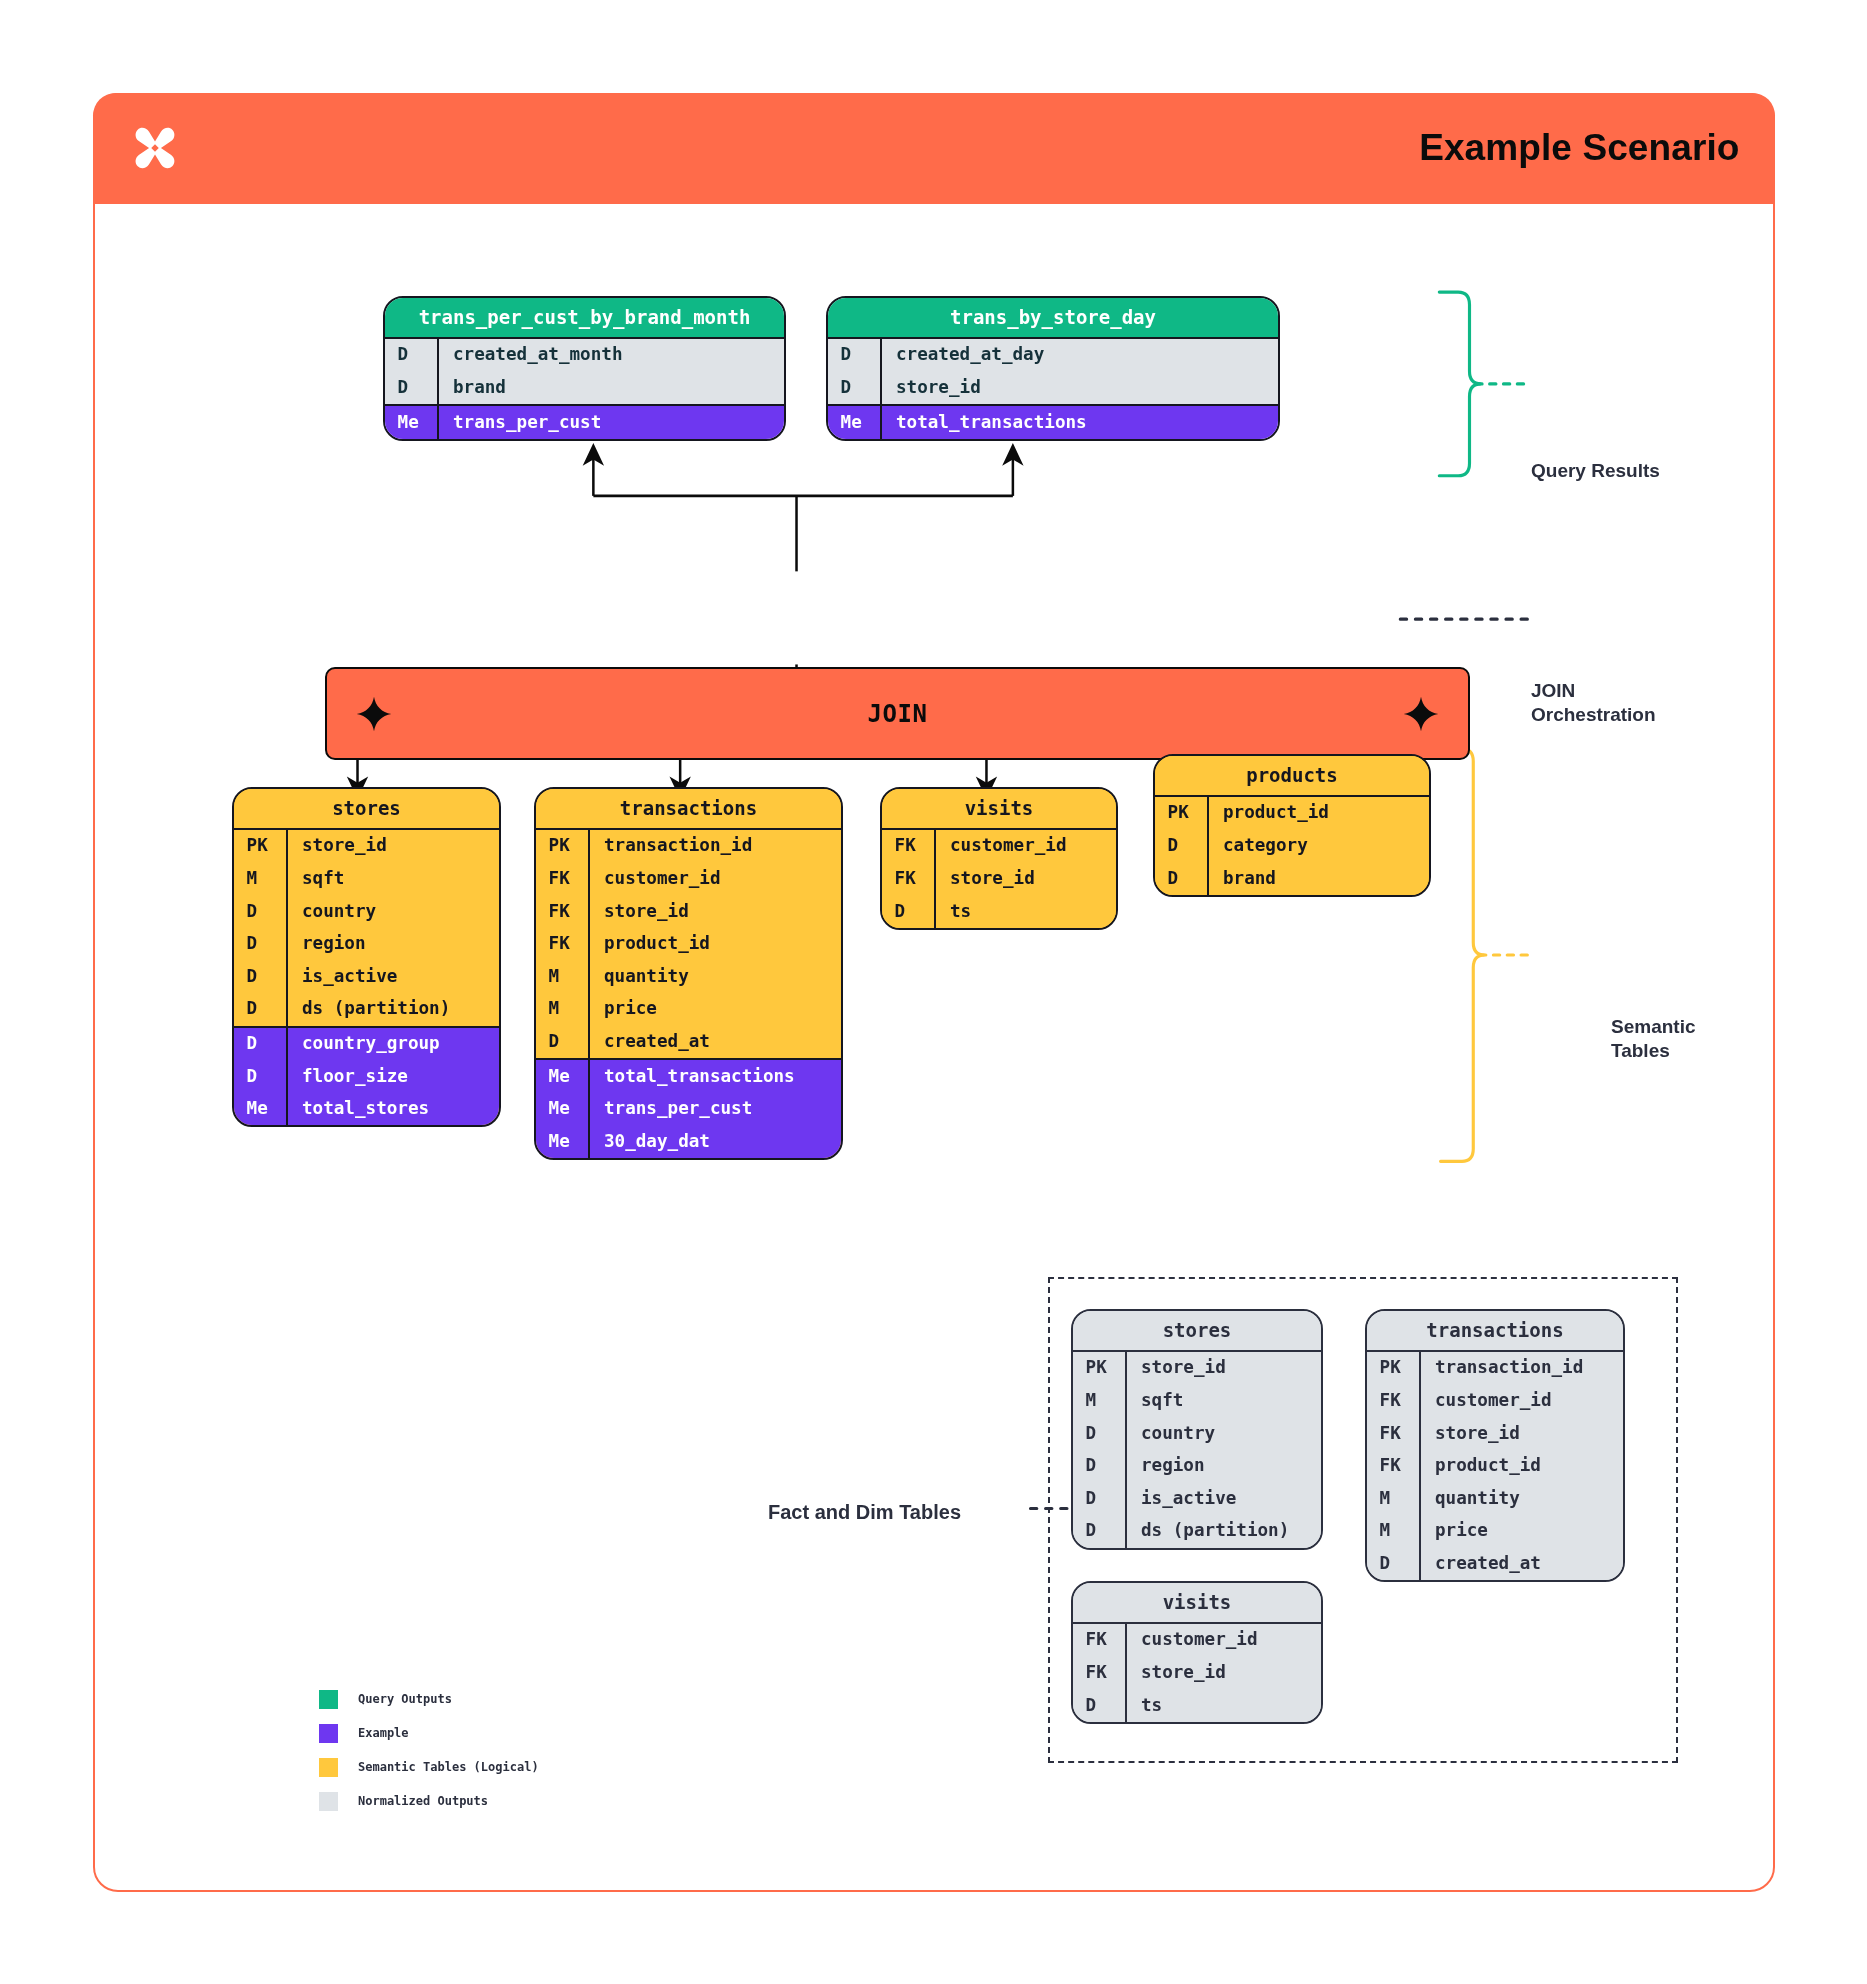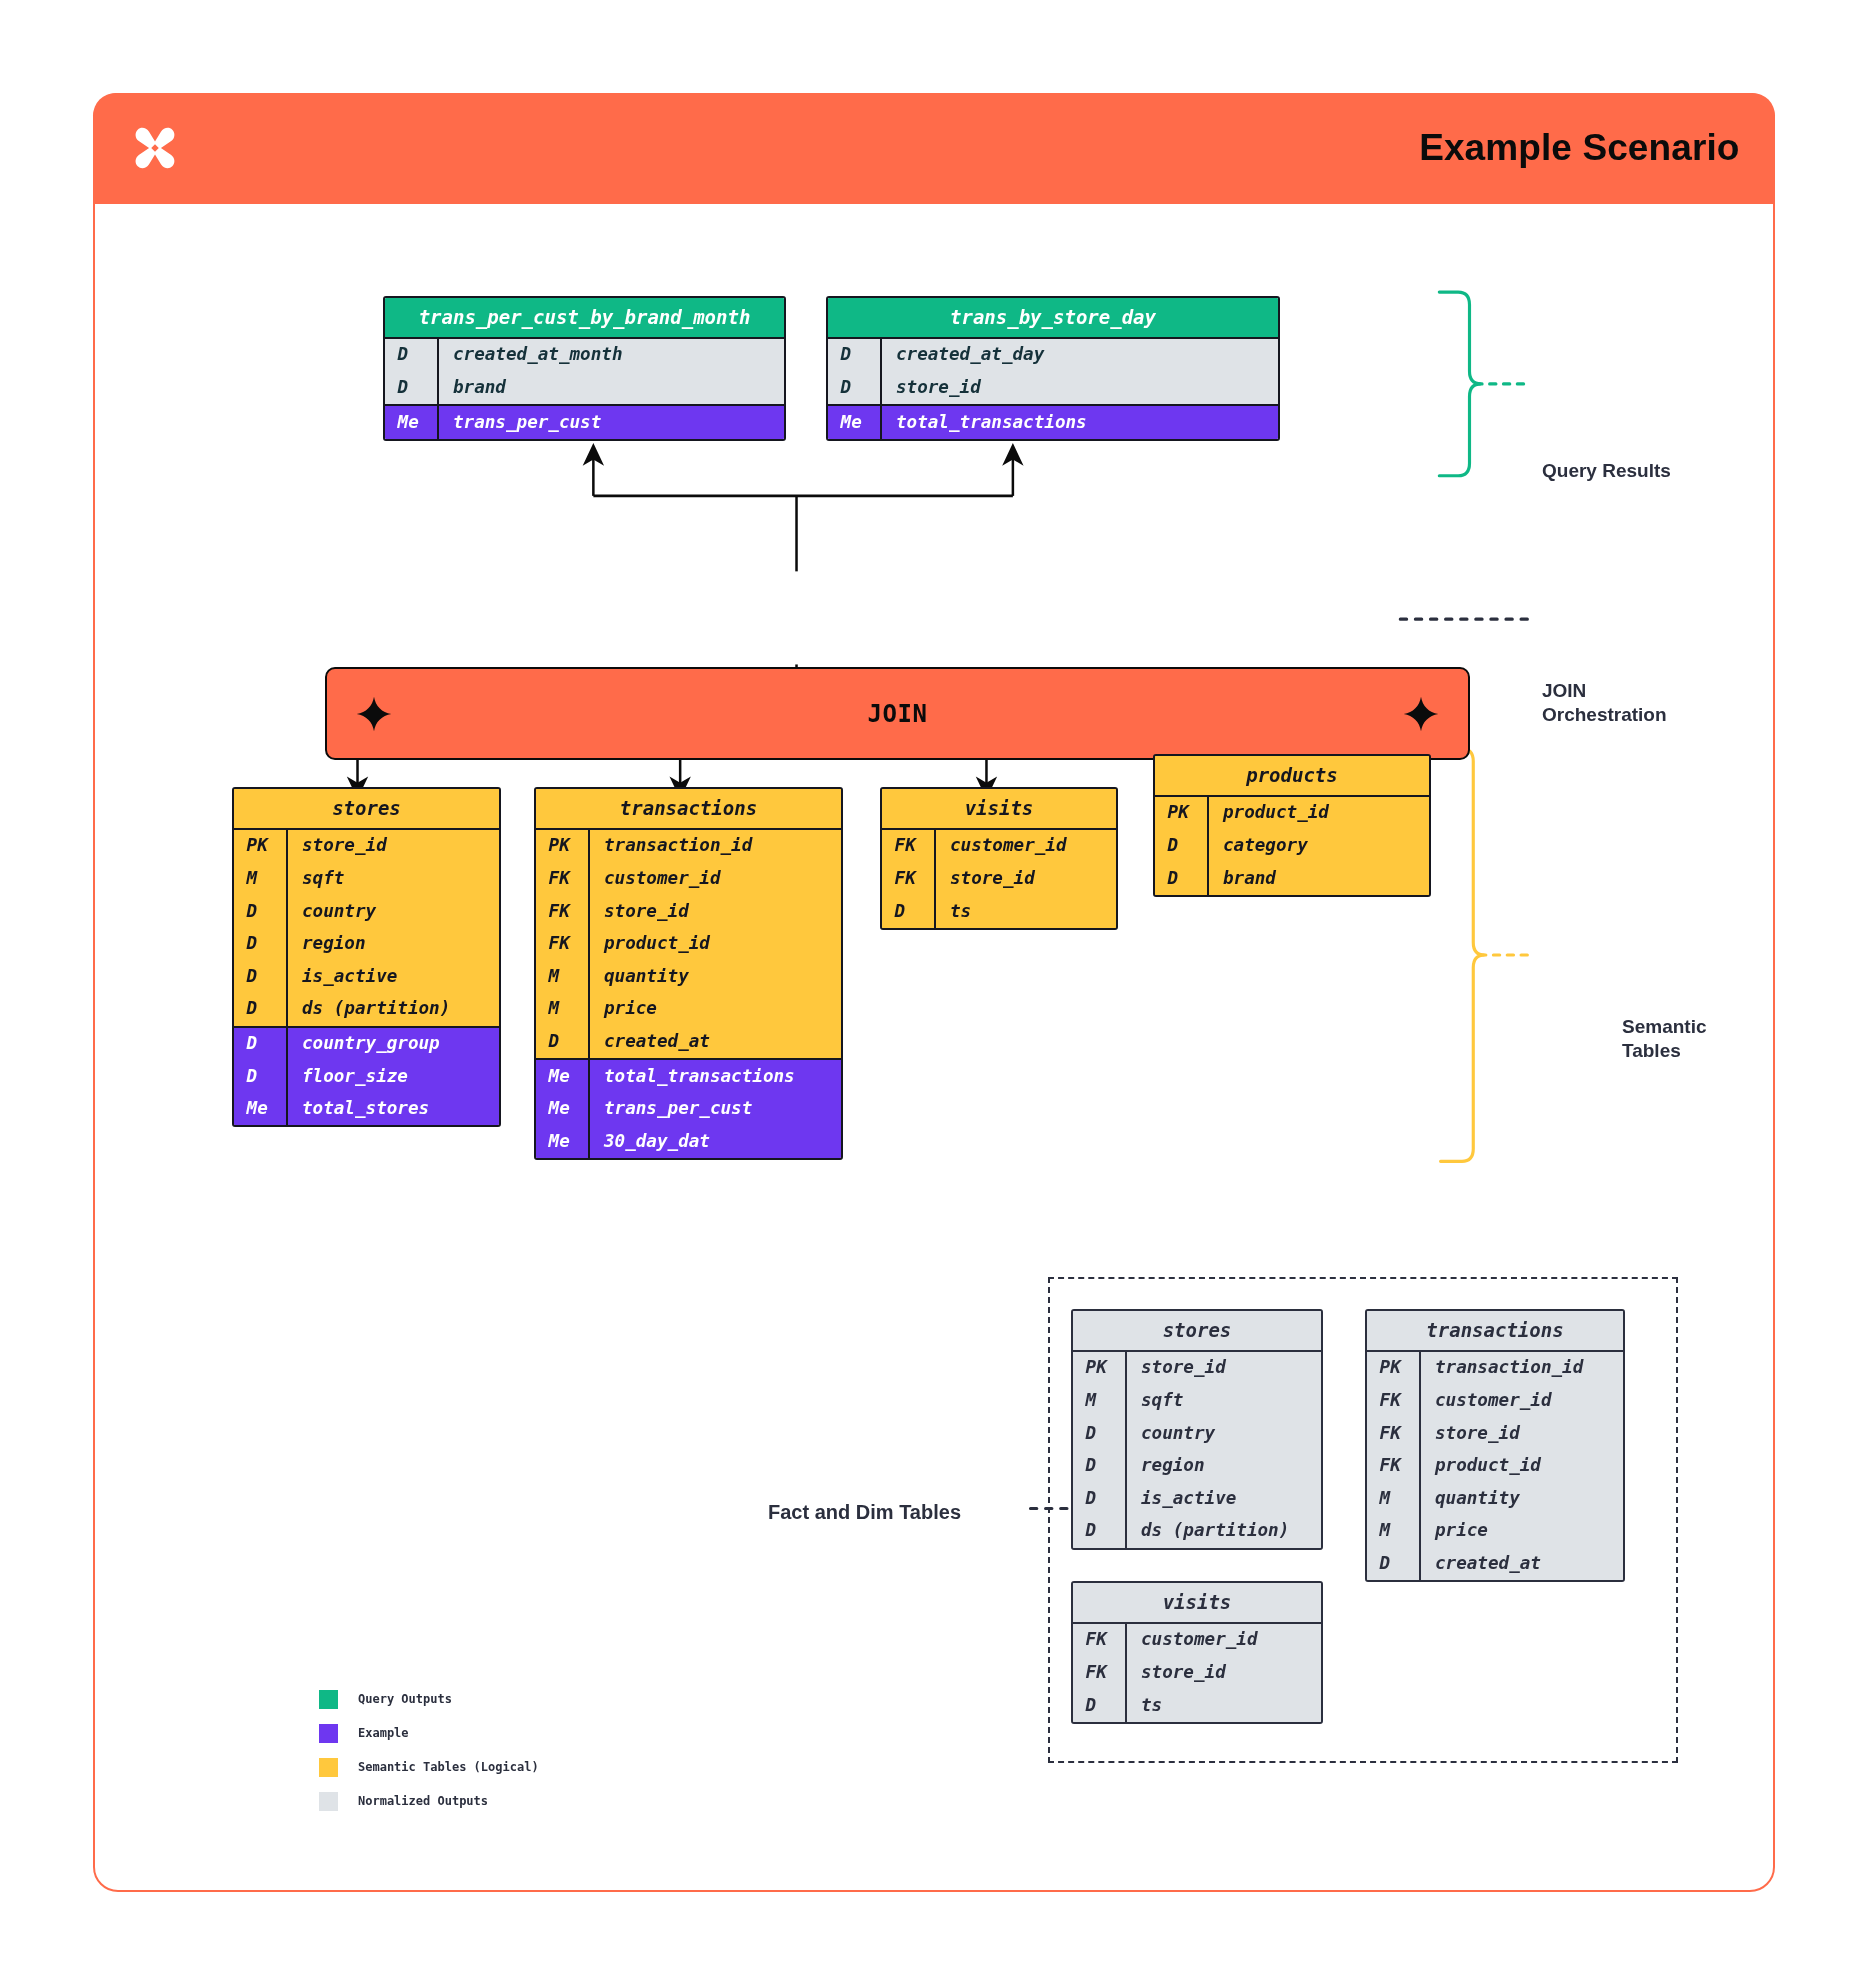--- a/index.html
+++ b/index.html
@@ -41,23 +41,22 @@
     font-weight: bold;
     font-size: 37px;
     color: #0b0b0b;
     letter-spacing: 0.1px;
   }
 
   
   .tbl {
     position: absolute;
     border: 2.5px solid #15161F;
-    border-radius: 3px;
+    border-radius: 20px;
     overflow: hidden;
-    font-style: italic;
   }
   .tbl .thead {
     text-align: center;
     font-weight: bold;
     padding: 8.2px 6.3px 8.8px 6.3px;
     font-size: 19px;
     white-space: nowrap;
     border-bottom: 2.5px solid #15161F;
   }
   .rowgrp { display: block; }
@@ -146,21 +145,20 @@
 
   
   .annot {
     position: absolute;
     font-family: "Liberation Sans", sans-serif;
     font-weight: bold;
     font-size: 19px;
     line-height: 1.24;
     color: #2B2F3E;
     white-space: pre-line;
-    margin-left: 11px;
   }
 
   
   .dimbox {
     position: absolute;
     left: 1049px; top: 1275px;
     width: 630px; height: 486px;
     border: 2.5px dashed #2B2F3E;
   }
   .fact-label {

